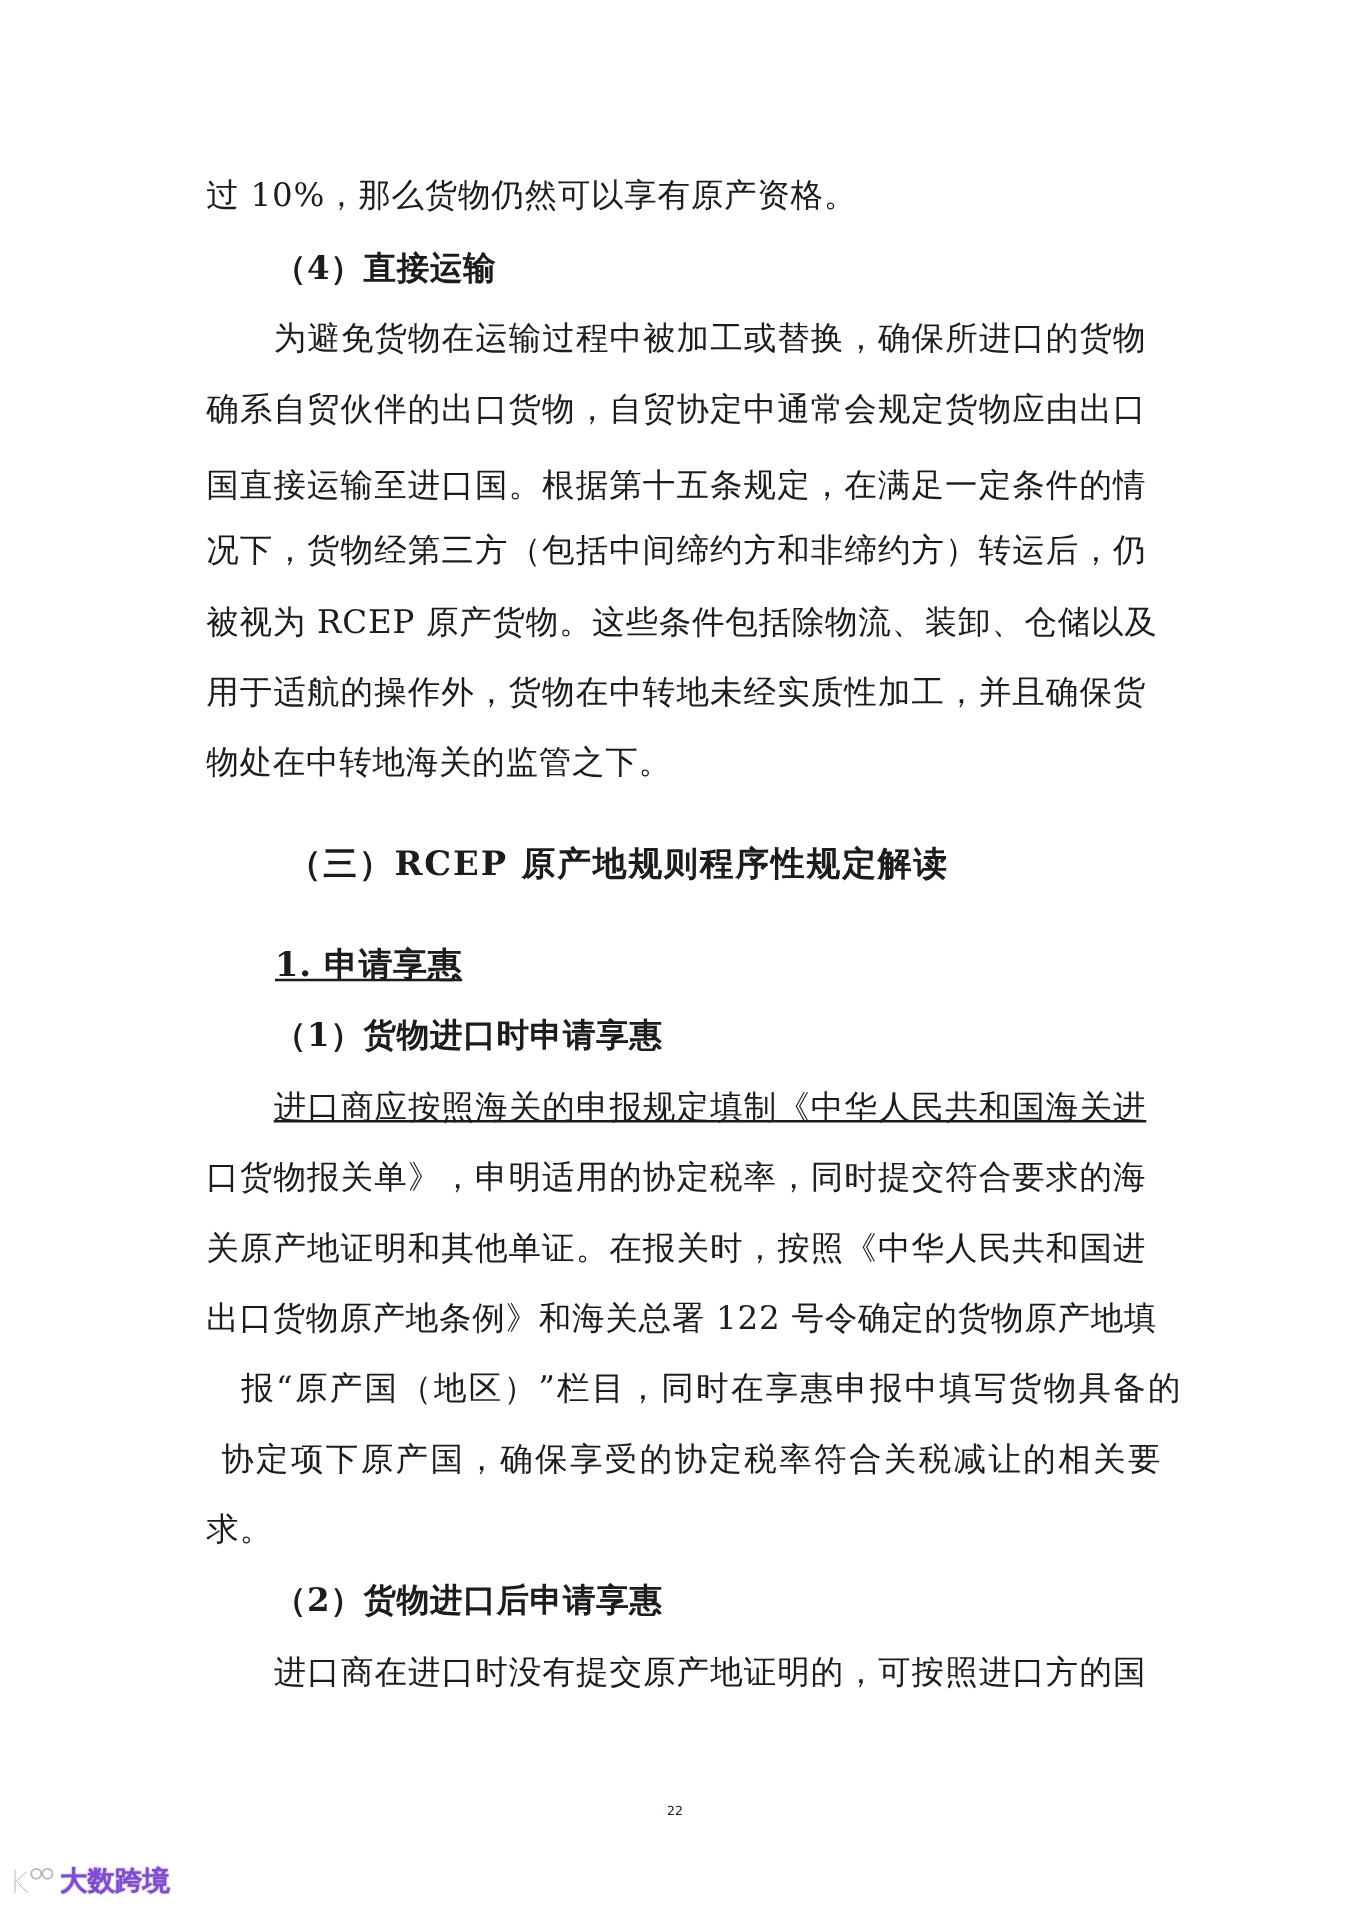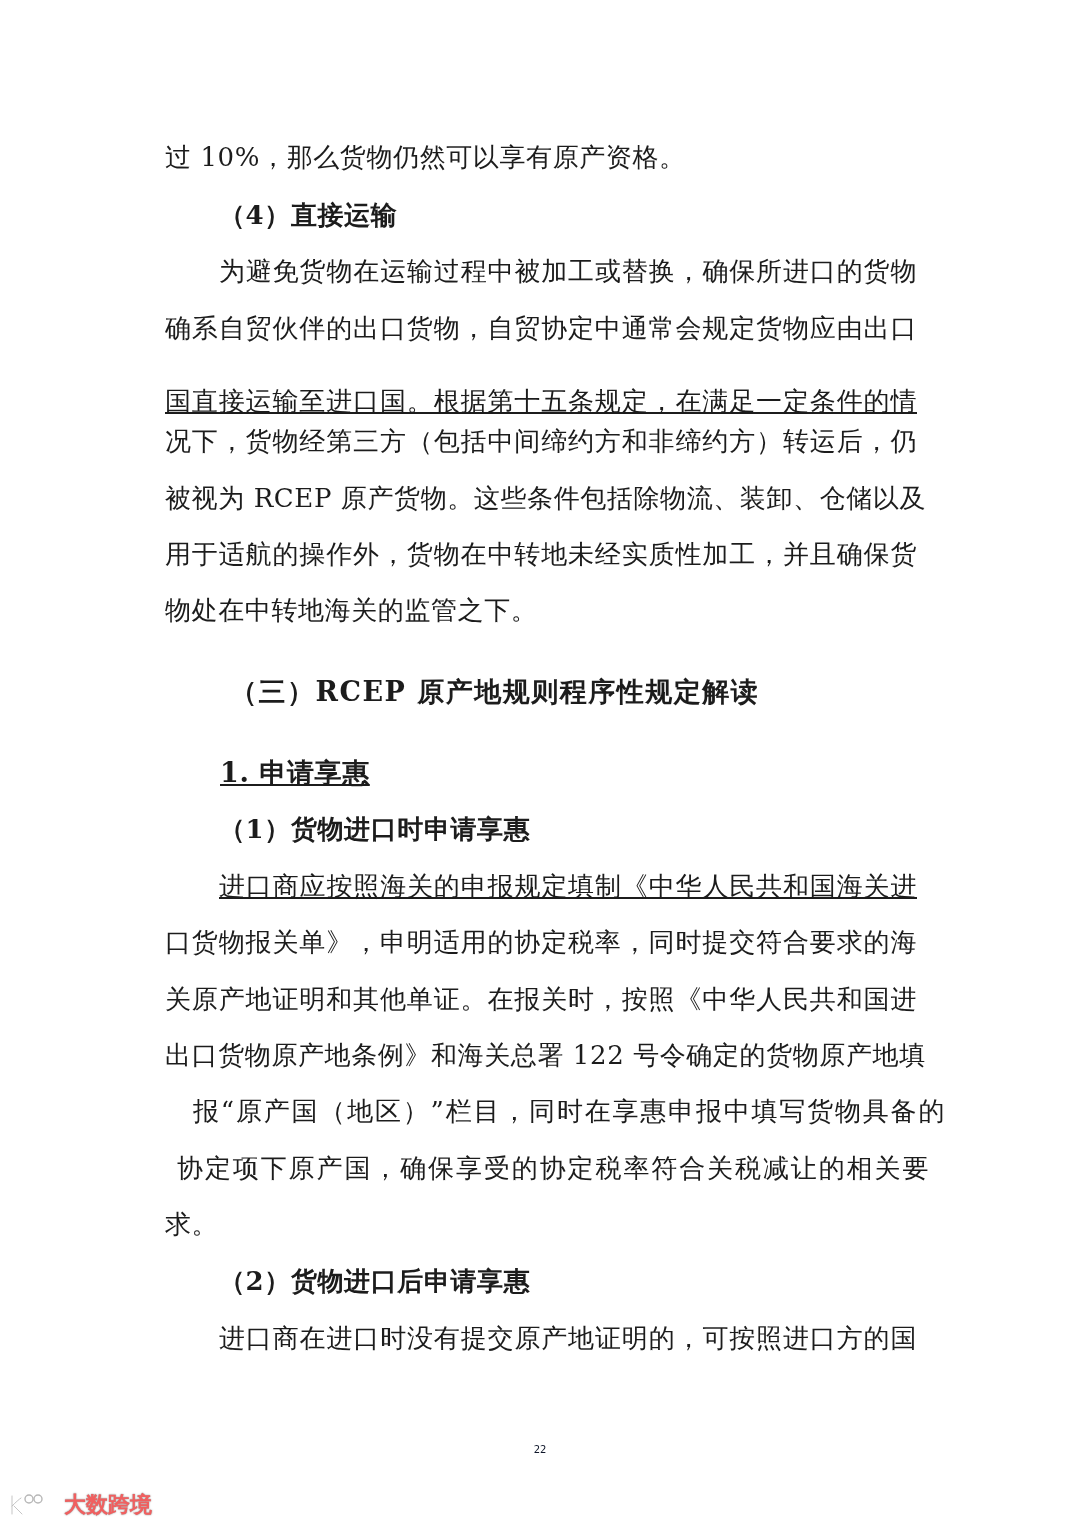--- a/index.html
+++ b/index.html
@@ -67,22 +67,22 @@
       font-family: "DejaVu Sans", "Liberation Sans", sans-serif;
       font-size: 10px;
       color: #0f172a;
     }
     .watermark {
       position: absolute;
       left: 8px;
       top: 1490px;
       display: flex;
       align-items: center;
-      gap: 20px;
-      color: #ef4444;
+      gap: 4px;
+      color: #6d28d9;
       font-family: "DejaVu Sans", "Liberation Sans", sans-serif;
       font-size: 22px;
       font-weight: bold;
       text-shadow: 0 0 2px #999, 0 0 1px #888;
       opacity: 0.85;
     }
     .wm-logo {
       width: 36px;
       height: 26px;
       position: relative;
@@ -91,21 +91,21 @@
   </style>
 </head>
 <body>
 
 <div class="page" id="page">
   <div id="lines-container">
       <div class="line last" style="top: 140px;">过 10%，那么货物仍然可以享有原产资格。</div>
       <div class="line subhead indent" style="top: 198px;">（4）直接运输</div>
       <div class="line indent" style="top: 254px;">为避免货物在运输过程中被加工或替换，确保所进口的货物</div>
       <div class="line" style="top: 311px;">确系自贸伙伴的出口货物，自贸协定中通常会规定货物应由出口</div>
-      <div class="line" style="top: 384px; text-decoration: underline;">国直接运输至进口国。根据第十五条规定，在满足一定条件的情</div>
+      <div class="line" style="top: 372px;">国直接运输至进口国。根据第十五条规定，在满足一定条件的情</div>
       <div class="line" style="top: 424px;">况下，货物经第三方（包括中间缔约方和非缔约方）转运后，仍</div>
       <div class="line" style="top: 481px;">被视为 RCEP 原产货物。这些条件包括除物流、装卸、仓储以及</div>
       <div class="line" style="top: 537px;">用于适航的操作外，货物在中转地未经实质性加工，并且确保货</div>
       <div class="line last" style="top: 593px;">物处在中转地海关的监管之下。</div>
       <div class="line section-title" style="top: 675px;">（三）RCEP 原产地规则程序性规定解读</div>
       <div class="line num-head" style="top: 756px; text-decoration: underline;">1. 申请享惠</div>
       <div class="line subhead indent" style="top: 812px;">（1）货物进口时申请享惠</div>
       <div class="line indent" style="top: 869px; text-decoration: underline;">进口商应按照海关的申报规定填制《中华人民共和国海关进</div>
       <div class="line" style="top: 925px;">口货物报关单》，申明适用的协定税率，同时提交符合要求的海</div>
       <div class="line" style="top: 982px;">关原产地证明和其他单证。在报关时，按照《中华人民共和国进</div>

